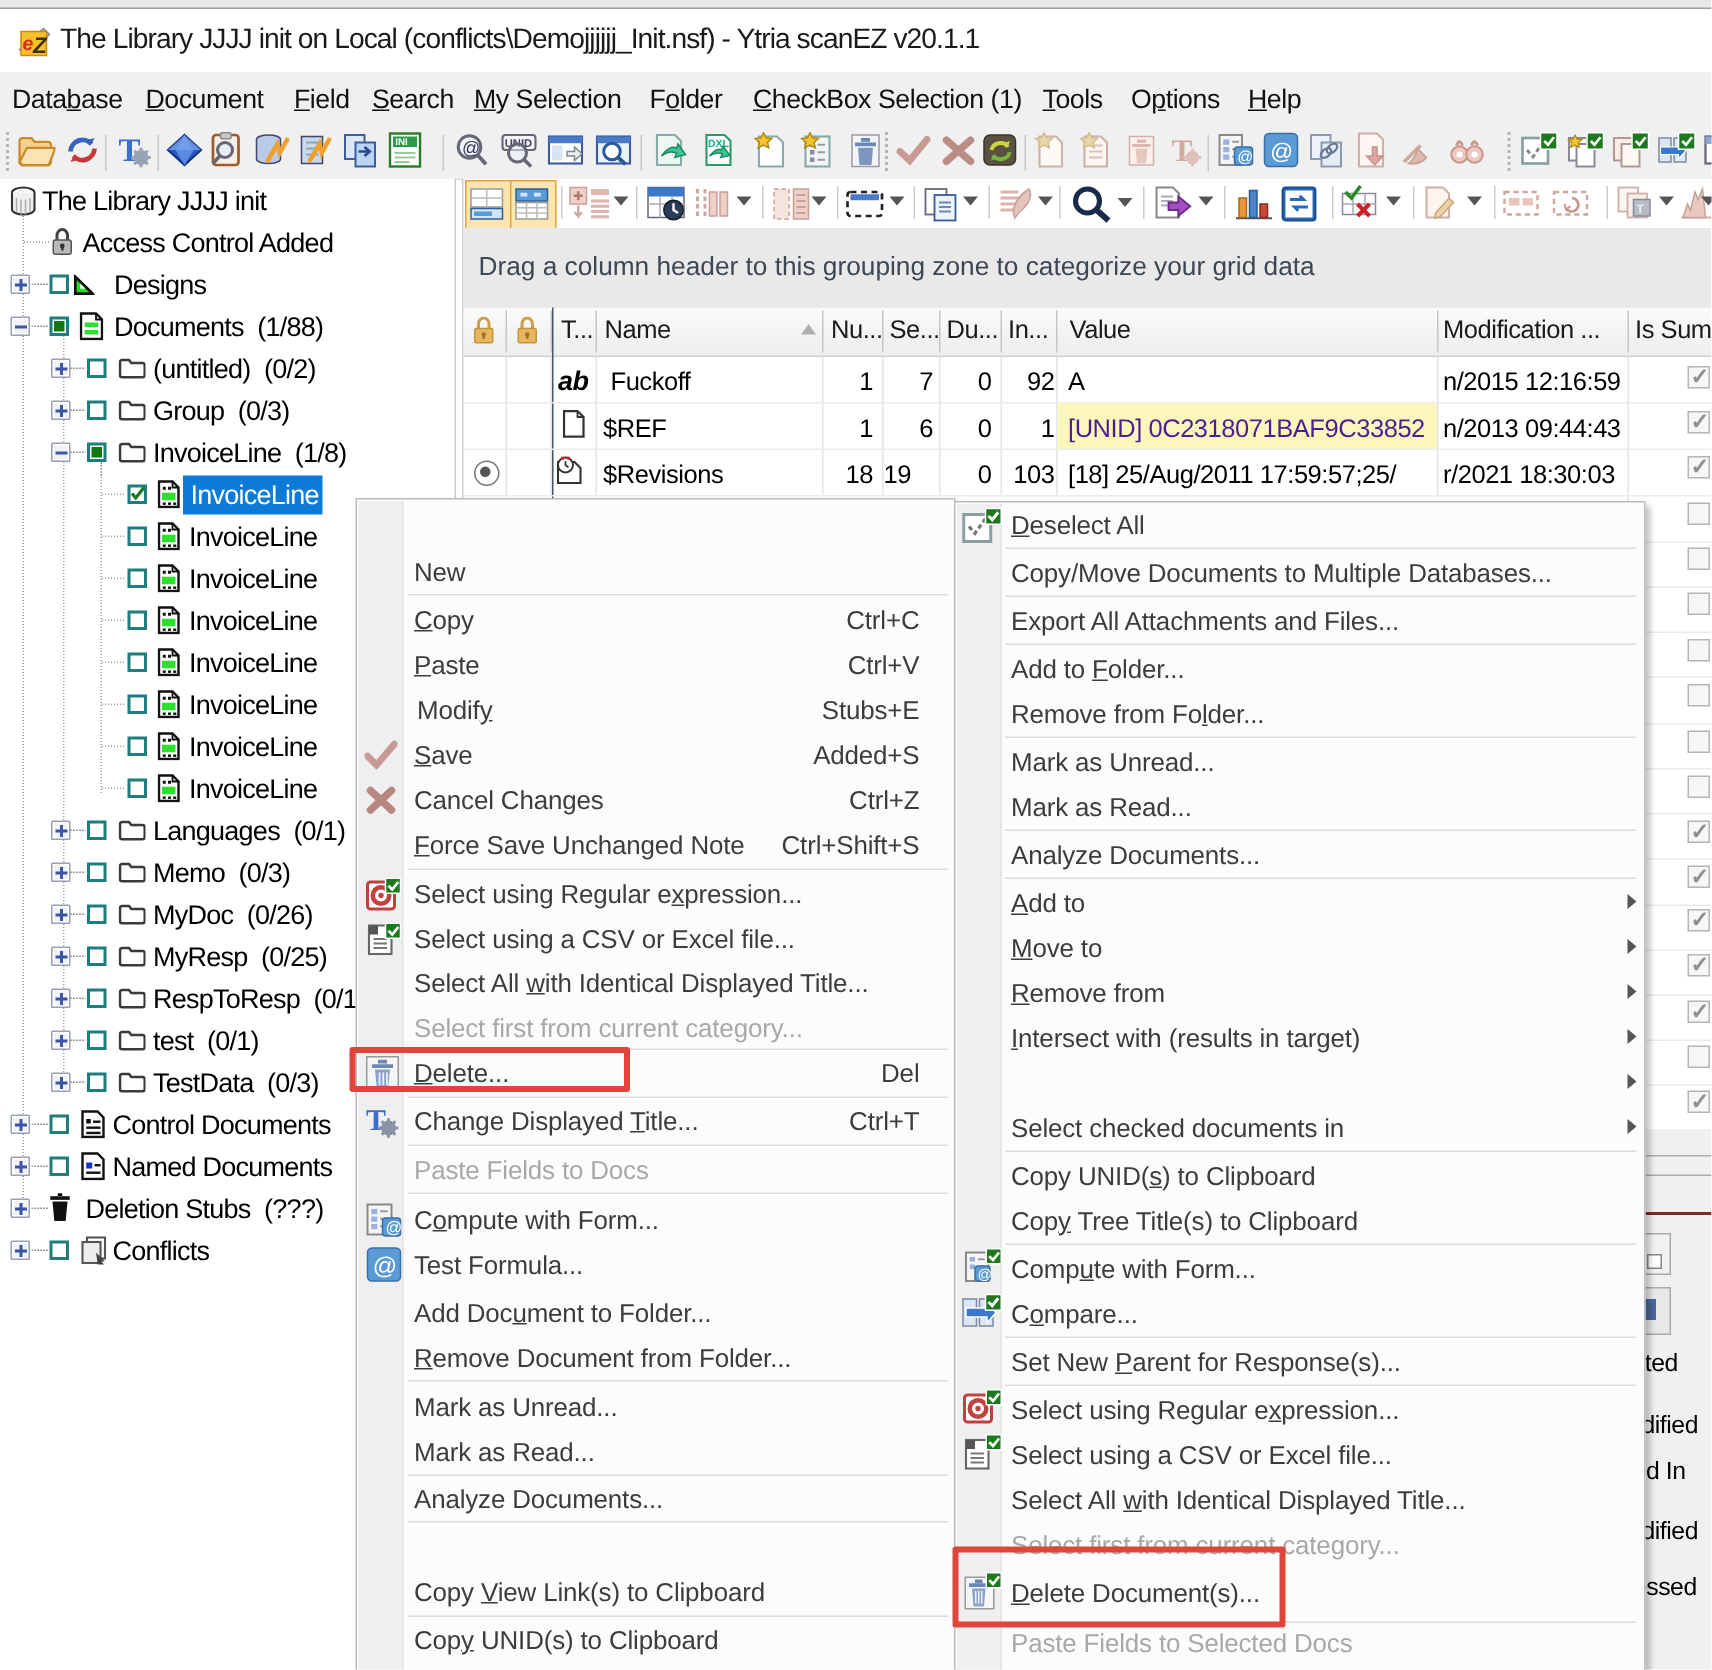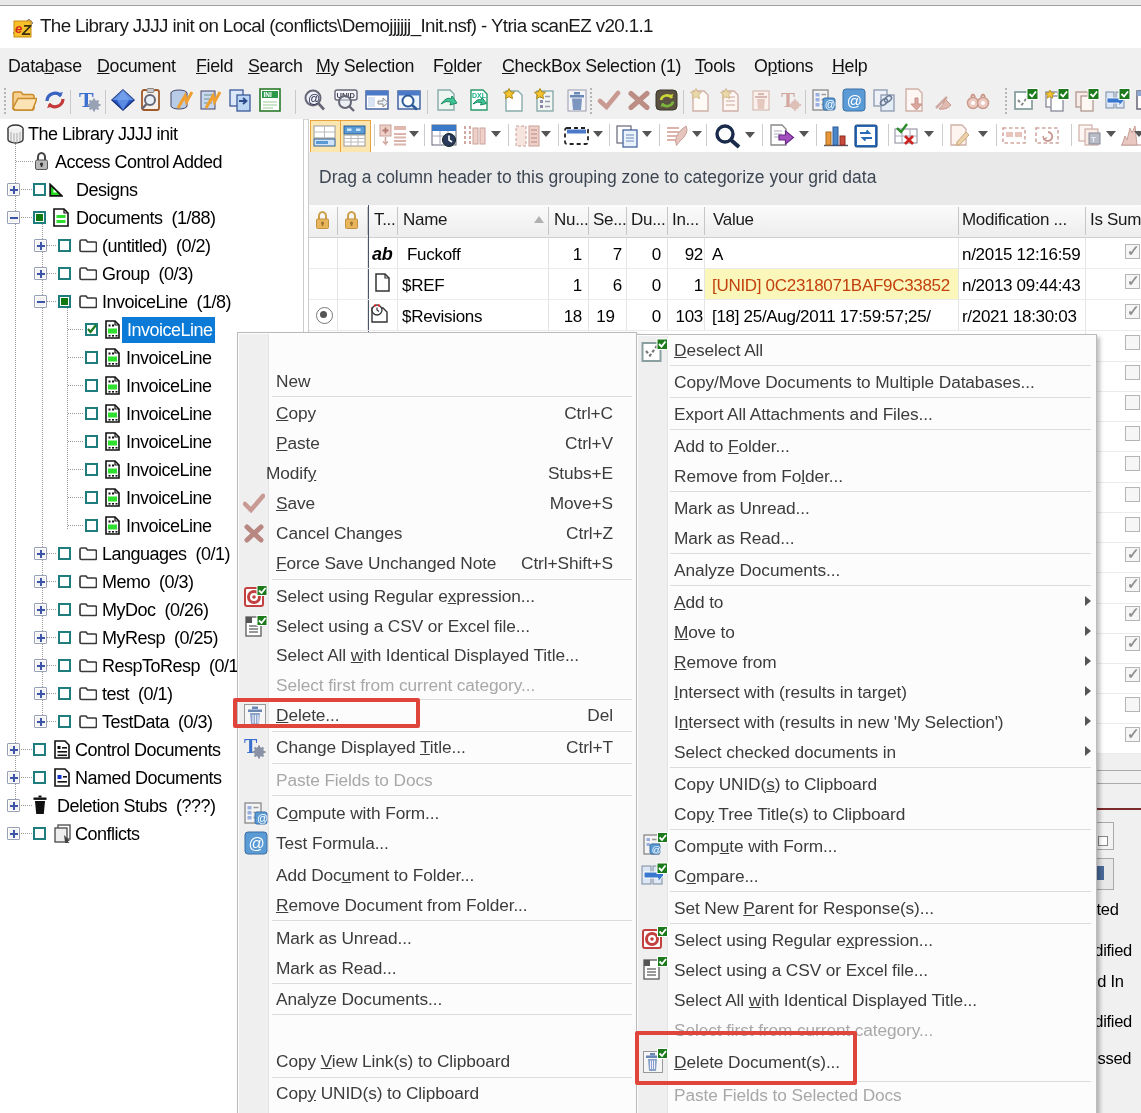--- a/index.html
+++ b/index.html
@@ -802,36 +802,36 @@
   <svg style="position:absolute;left:375px;top:273px" width="15" height="19" viewBox="0 0 15 19">
       <path d="M1 1 H10 L14 5 V18 H1 Z" fill="#fff" stroke="#333" stroke-width="1.5"></path>
       <path d="M10 1 L10 5 L14 5" fill="none" stroke="#333" stroke-width="1.2"></path>
     </svg>
   <div class="gcell" style="left:402px;top:276px">$REF</div>
   <div class="gcell" style="left:549px;top:276px;width:33px;text-align:right">1</div>
   <div class="gcell" style="left:589px;top:276px;width:33px;text-align:right">6</div>
   <div class="gcell" style="left:627px;top:276px;width:34px;text-align:right">0</div>
   <div class="gcell" style="left:668px;top:276px;width:35px;text-align:right">1</div>
   <div style="position:absolute;left:705px;top:269px;width:253px;height:30px;background:#fbf7bb;overflow:hidden">
-      <div class="gcell" style="left:7px;top:7px;color:#c2410c">[UNID] 0C2318071BAF9C33852</div>
+      <div class="gcell" style="left:7px;top:7px;color:#4c1d95">[UNID] 0C2318071BAF9C33852</div>
     </div>
   <div class="gcell" style="left:962px;top:276px">n/2013 09:44:43</div>
 
   <div style="position:absolute;left:316px;top:307px;width:15px;height:15px;border:1px solid #777;border-radius:50%;background:#fff"></div>
   <div style="position:absolute;left:320px;top:311px;width:7px;height:7px;border-radius:50%;background:#555"></div>
   <svg style="position:absolute;left:371px;top:304px" width="17" height="19" viewBox="0 0 17 19">
       <path d="M1 4 H12 L16 8 V18 H1 Z" fill="#fff" stroke="#333" stroke-width="1.4"></path>
       <circle cx="6" cy="6" r="5" fill="#fff" stroke="#333" stroke-width="1.3"></circle>
       <path d="M6 3.5 V6 L8 7.5" fill="none" stroke="#333" stroke-width="1.2"></path>
       <rect x="3" y="0.5" width="2" height="2" fill="#d22"></rect>
       <rect x="7" y="0.5" width="2" height="2" fill="#d22"></rect>
     </svg>
   <div class="gcell" style="left:402px;top:307px">$Revisions</div>
   <div class="gcell" style="left:549px;top:307px;width:33px;text-align:right">18</div>
-  <div class="gcell" style="left:589px;top:307px;width:33px;text-align:center">19</div>
+  <div class="gcell" style="left:589px;top:307px;width:33px;text-align:left">19</div>
   <div class="gcell" style="left:627px;top:307px;width:34px;text-align:right">0</div>
   <div class="gcell" style="left:668px;top:307px;width:35px;text-align:right">103</div>
   <div class="gcell" style="left:712px;top:307px">[18] 25/Aug/2011 17:59:57;25/</div>
   <div class="gcell" style="left:962px;top:307px">r/2021 18:30:03</div>
 
   <div class="issumcb on" style="left:1125px;top:244px"></div>
   <div class="issumcb on" style="left:1125px;top:274px"></div>
   <div class="issumcb on" style="left:1125px;top:304px"></div>
   <div class="issumcb" style="left:1125px;top:335px"></div>
   <div class="issumcb" style="left:1125px;top:365px"></div>
@@ -863,22 +863,22 @@
   <div class="gcell" style="left:1072px;top:1012px;font-size:16.5px">Modified</div>
   <div class="gcell" style="left:1062px;top:1049px;font-size:16.5px">Accessed</div>
 </div>
 
 <div class="menu" id="menu1" style="left:237px;top:332px;width:398px;height:783px">
   <div class="gutter"></div>
   <div class="mitem" style="left:38px;top:38px">New</div>
   <div class="msep" style="left:34px;top:63px;width:360px"></div>
   <div class="mitem" style="left:38px;top:70px"><span class="u">C</span>opy</div><div class="mshort" style="left:295px;top:70px;width:80px">Ctrl+C</div>
   <div class="mitem" style="left:38px;top:100px"><span class="u">P</span>aste</div><div class="mshort" style="left:295px;top:100px;width:80px">Ctrl+V</div>
-  <div class="mitem" style="left:28px;top:130px">Modif<span class="u">y</span></div><div class="mshort" style="left:295px;top:130px;width:80px">Stubs+E</div>
-  <div class="mitem" style="left:38px;top:160px"><span class="u">S</span>ave</div><div class="mshort" style="left:295px;top:160px;width:80px">Move+S</div>
+  <div class="mitem" style="left:40px;top:130px">Modif<span class="u">y</span></div><div class="mshort" style="left:295px;top:130px;width:80px">Stubs+E</div>
+  <div class="mitem" style="left:38px;top:160px"><span class="u">S</span>ave</div><div class="mshort" style="left:295px;top:160px;width:80px">Added+S</div>
   <div class="mitem" style="left:38px;top:190px">Cancel Changes</div><div class="mshort" style="left:295px;top:190px;width:80px">Ctrl+Z</div>
   <div class="mitem" style="left:38px;top:220px"><span class="u">F</span>orce Save Unchanged Note</div><div class="mshort" style="left:275px;top:220px;width:100px">Ctrl+Shift+S</div>
   <div class="msep" style="left:34px;top:246px;width:360px"></div>
   <div class="mitem" style="left:38px;top:253px">Select using Regular e<span class="u">x</span>pression...</div>
   <div class="mitem" style="left:38px;top:283px">Select using a CSV or Excel file...</div>
   <div class="mitem" style="left:38px;top:312px">Select All <span class="u">w</span>ith Identical Displayed Title...</div>
   <div class="mitem dis" style="left:38px;top:342px">Select first from current category...</div>
   <div class="msep" style="left:34px;top:366px;width:360px"></div>
   <div class="mitem" style="left:38px;top:372px"><span class="u">D</span>elete...</div><div class="mshort" style="left:295px;top:372px;width:80px">Del</div>
   <div class="msep" style="left:34px;top:398px;width:360px"></div>
@@ -965,21 +965,20 @@
   <div class="mitem" style="left:37px;top:225px">Analyze Documents...</div>
   <div class="msep" style="left:33px;top:250px;width:421px"></div>
   <div class="mitem" style="left:37px;top:257px"><span class="u">A</span>dd to</div>
     <div class="marrow" style="left:448px;top:261px"></div>
   <div class="mitem" style="left:37px;top:287px"><span class="u">M</span>ove to</div>
     <div class="marrow" style="left:448px;top:291px"></div>
   <div class="mitem" style="left:37px;top:317px"><span class="u">R</span>emove from</div>
     <div class="marrow" style="left:448px;top:321px"></div>
   <div class="mitem" style="left:37px;top:347px"><span class="u">I</span>ntersect with (results in target)</div>
     <div class="marrow" style="left:448px;top:351px"></div>
-  <div class="mitem" style="left:37px;top:377px">I<span class="u">n</span>tersect with (results in new 'My Selection')</div>
     <div class="marrow" style="left:448px;top:381px"></div>
   <div class="mitem" style="left:37px;top:407px">Select checked documents in</div>
     <div class="marrow" style="left:448px;top:411px"></div>
   <div class="msep" style="left:33px;top:432px;width:421px"></div>
   <div class="mitem" style="left:37px;top:439px">Copy UNID(<span class="u">s</span>) to Clipboard</div>
   <div class="mitem" style="left:37px;top:469px">Cop<span class="u">y</span> Tree Title(s) to Clipboard</div>
   <div class="msep" style="left:33px;top:494px;width:421px"></div>
   <div class="mitem" style="left:37px;top:501px">Comp<span class="u">u</span>te with Form...</div>
   <div class="mitem" style="left:37px;top:531px">C<span class="u">o</span>mpare...</div>
   <div class="msep" style="left:33px;top:556px;width:421px"></div>

